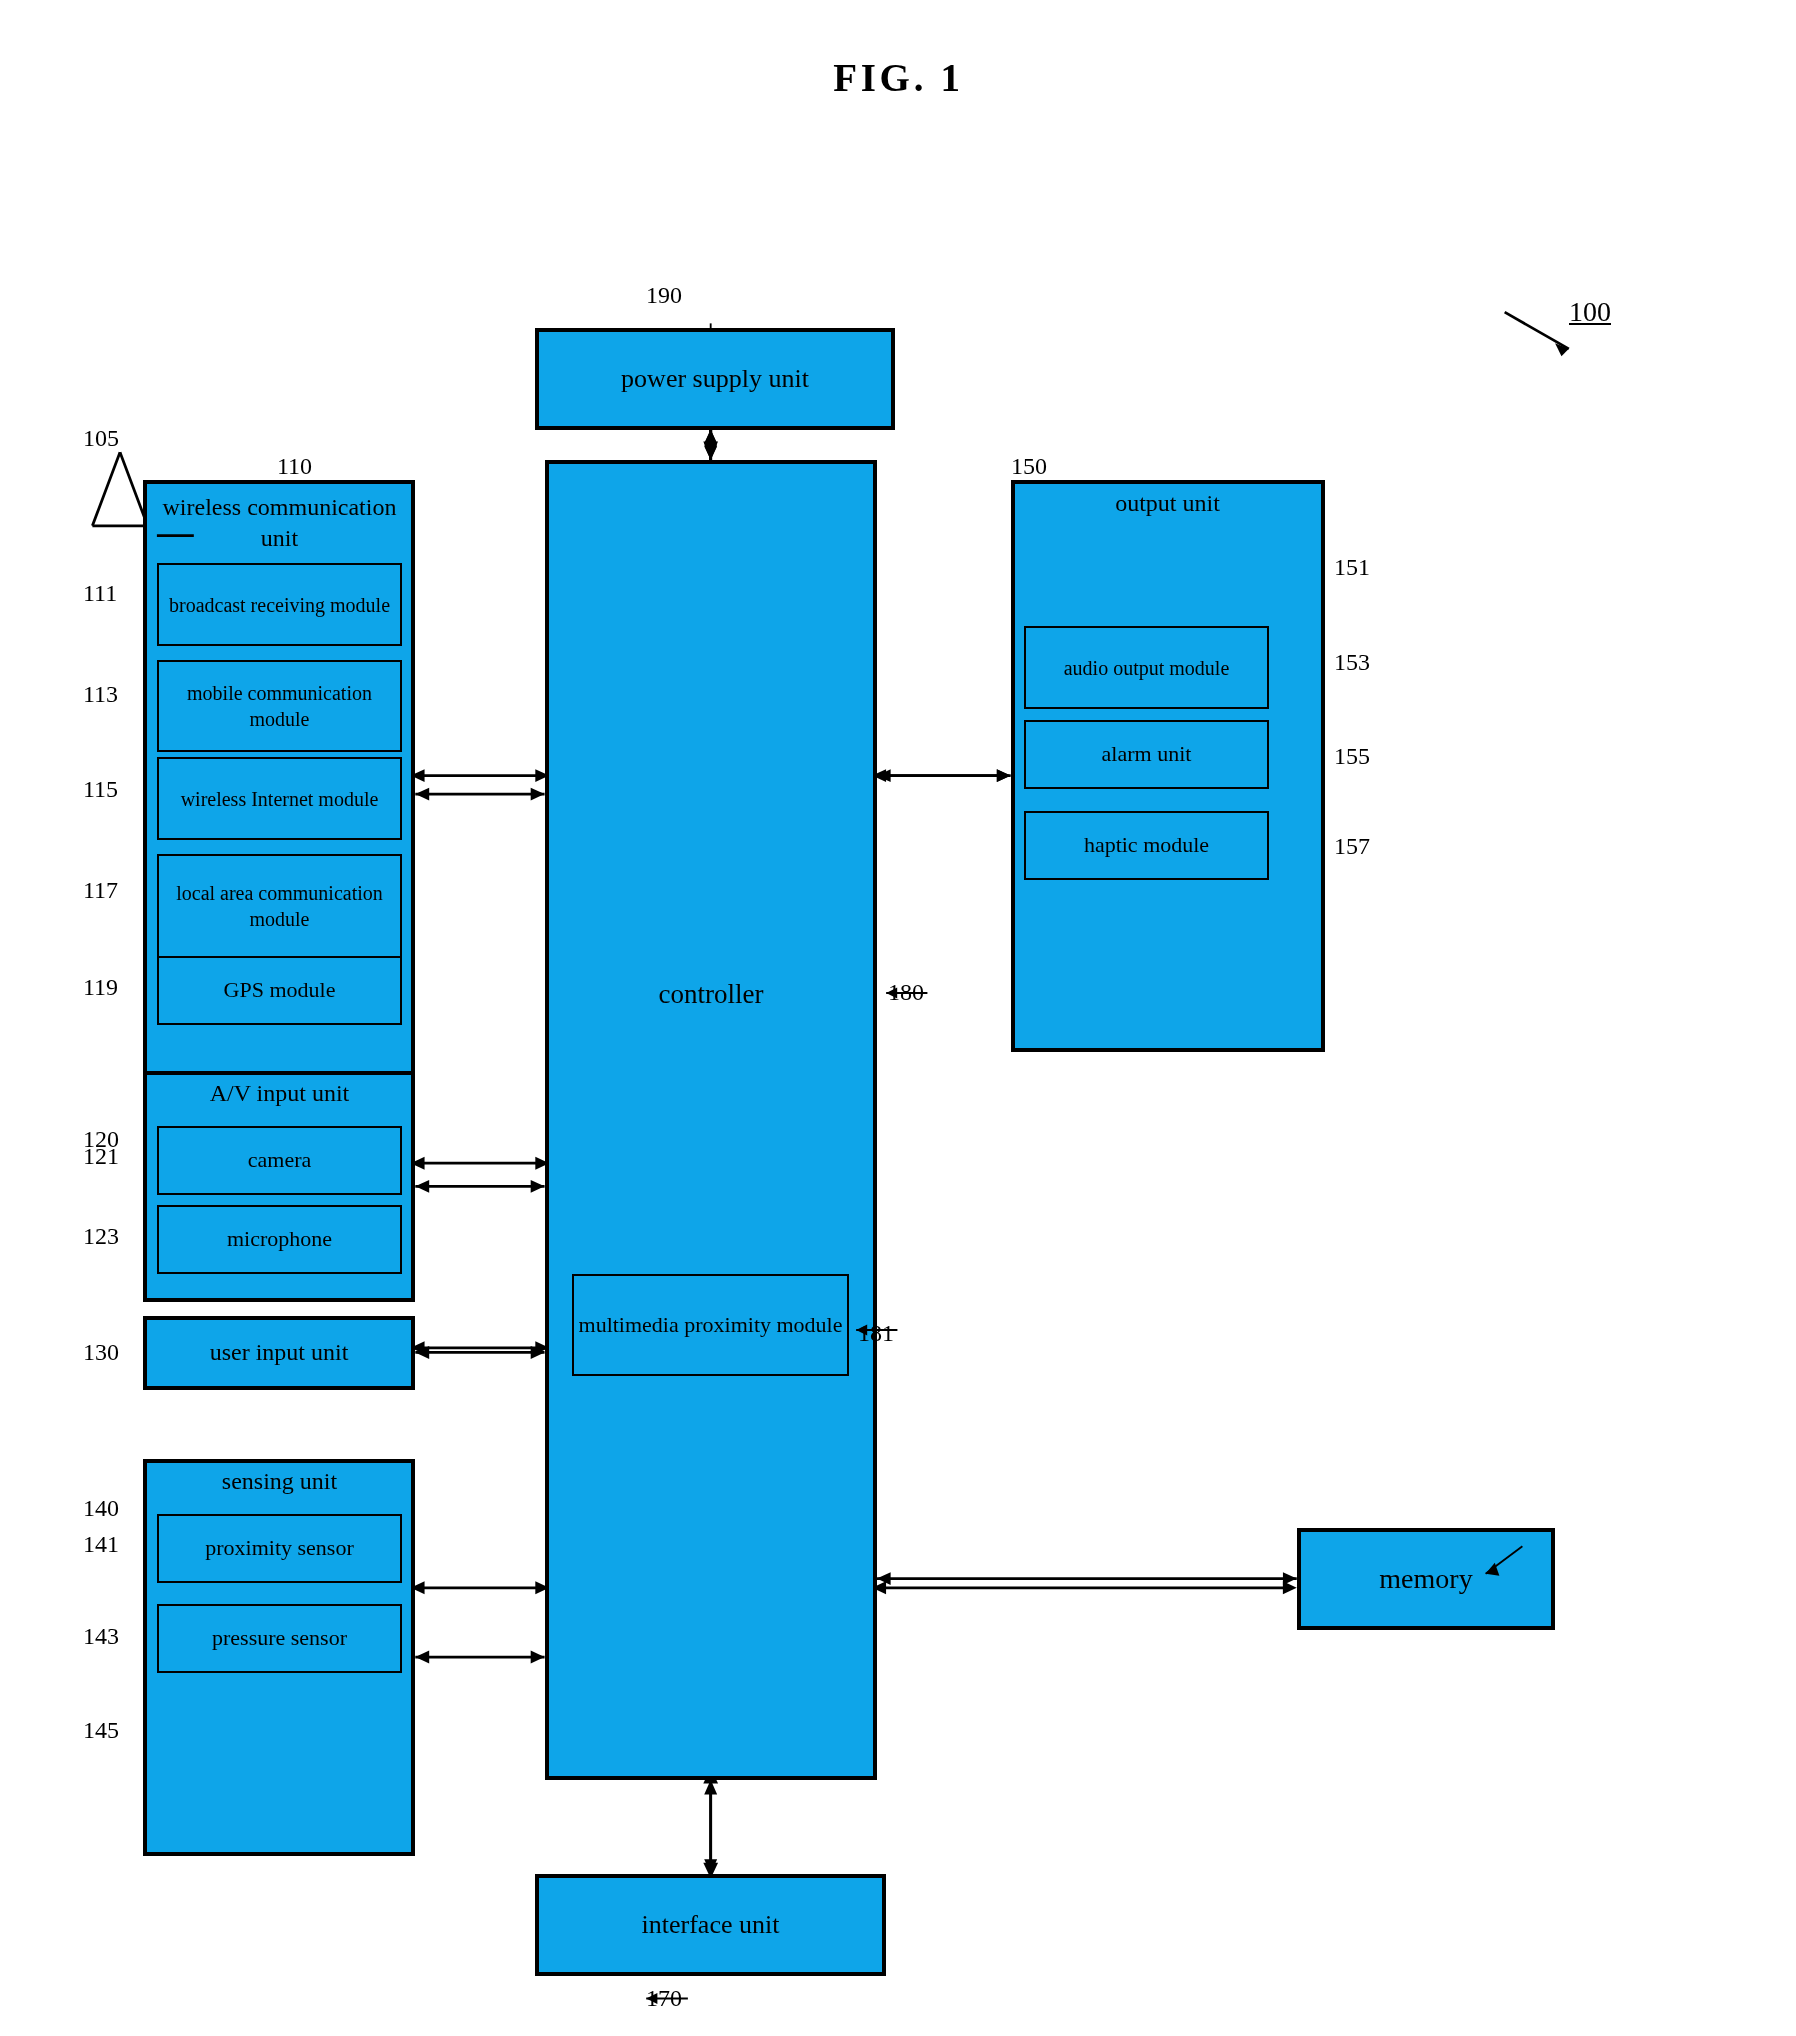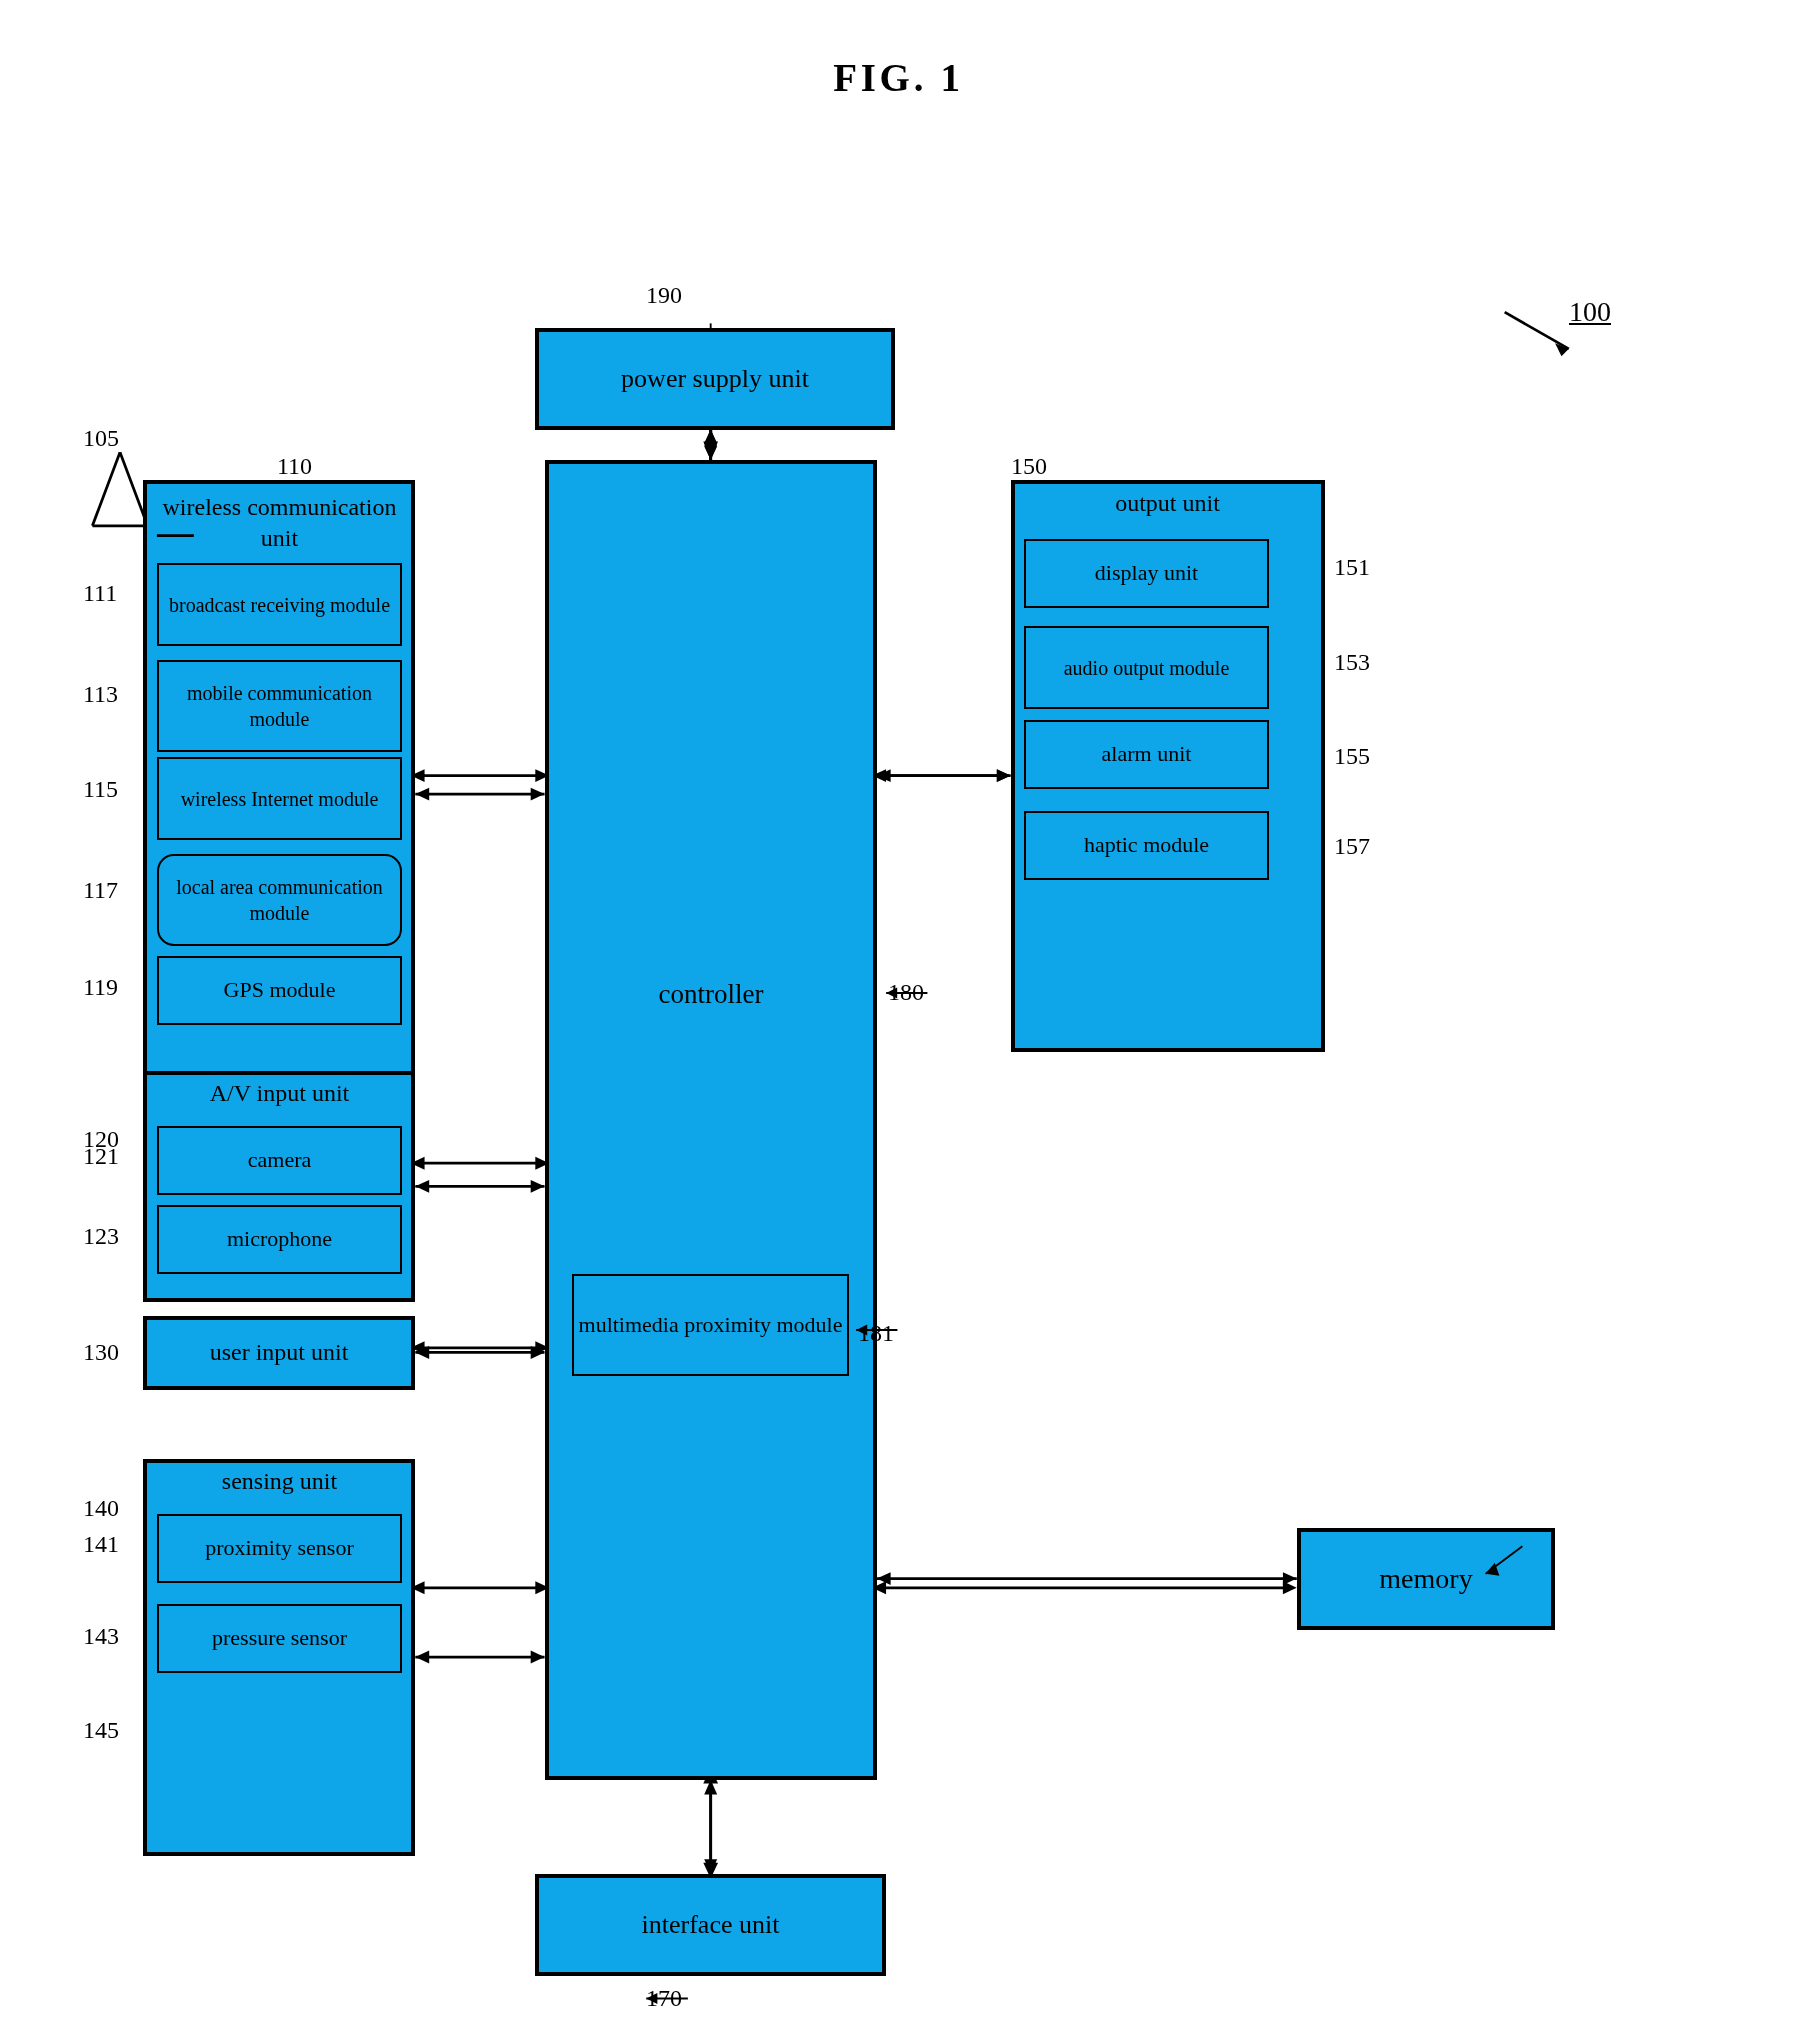--- a/index.html
+++ b/index.html
@@ -164,21 +164,21 @@
 module</span>
   </div>
 
   <span class="ref" style="left:83px; top:628px;">115</span>
   <div class="box" style="left:157px; top:609px; width:245px; height:83px; font-size:20px;">
     <span>wireless
 Internet module</span>
   </div>
 
   <span class="ref" style="left:83px; top:729px;">117</span>
-  <div class="box" style="left:157px; top:706px; width:245px; height:92px; font-size:20px;border-radius:17px;">
+  <div class="box" style="left:157px; top:706px; width:245px; height:104px; font-size:20px;">
     <span>local area
 communication
 module</span>
   </div>
 
   <span class="ref" style="left:83px; top:826px;">119</span>
   <div class="box" style="left:157px; top:808px; width:245px; height:69px; font-size:22px;">
     <span>GPS module</span>
   </div>
 
@@ -248,23 +248,20 @@
   <span class="ref" style="left:83px; top:1569px;">145</span>
 
   <span class="ref" style="left:1011px; top:305px;">150</span>
   <div class="box box-bold-outer" style="left:1011px; top:332px; width:314px; height:572px;">
   </div>
   <div style="position:absolute; left:1015px; top:338px; width:305px; text-align:center; font-size:24px; padding:3.7px;">
     <span>output unit</span>
   </div>
 
   <span class="ref" style="left:1334px; top:406px;">151</span>
-  <div class="box" style="left:1024px; top:391px; width:245px; height:69px; font-size:22px;">
-    <span>display unit</span>
-  </div>
 
   <span class="ref" style="left:1334px; top:501px;">153</span>
   <div class="box" style="left:1024px; top:478px; width:245px; height:83px; font-size:20px;">
     <span>audio output
 module</span>
   </div>
 
   <span class="ref" style="left:1334px; top:595px;">155</span>
   <div class="box" style="left:1024px; top:572px; width:245px; height:69px; font-size:22px;">
     <span>alarm unit</span>

